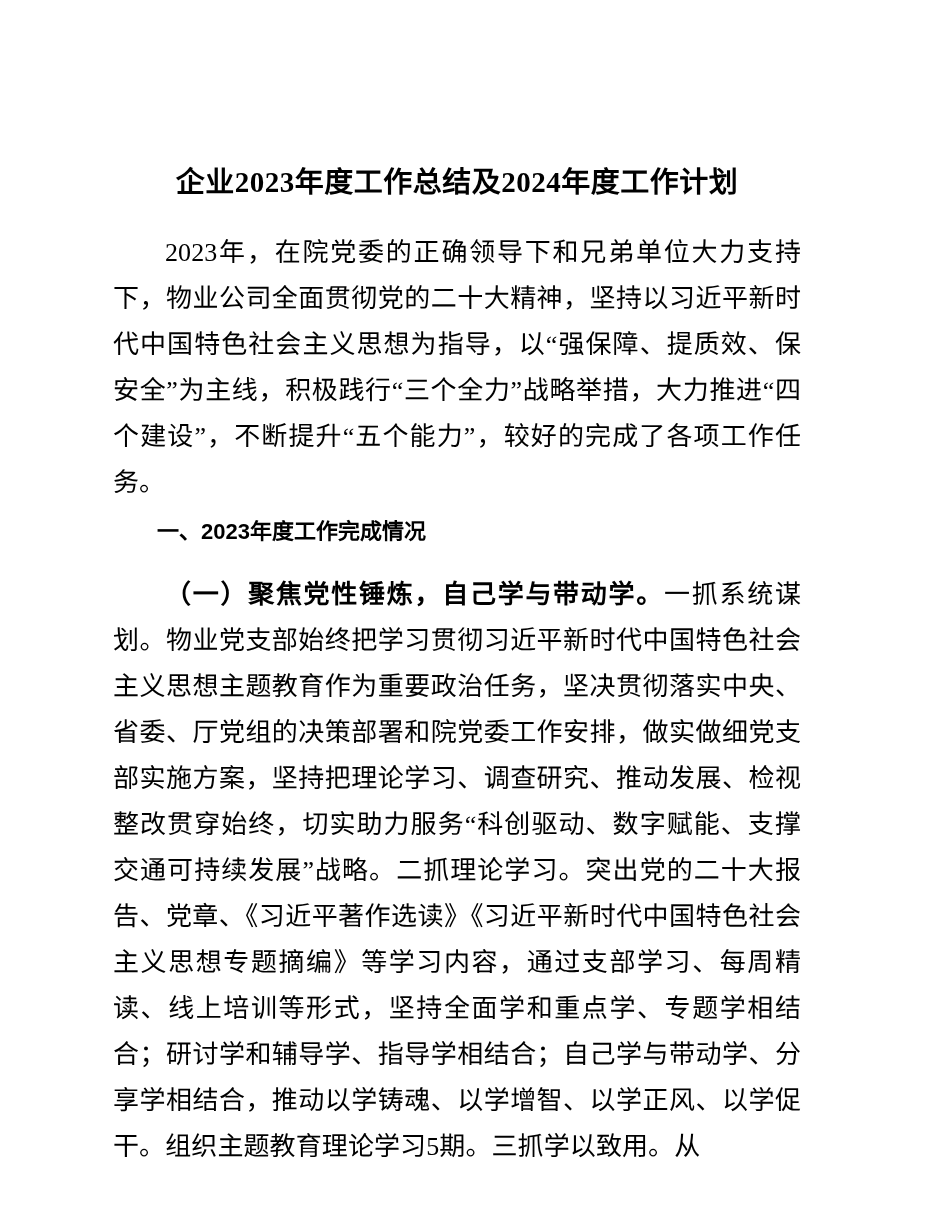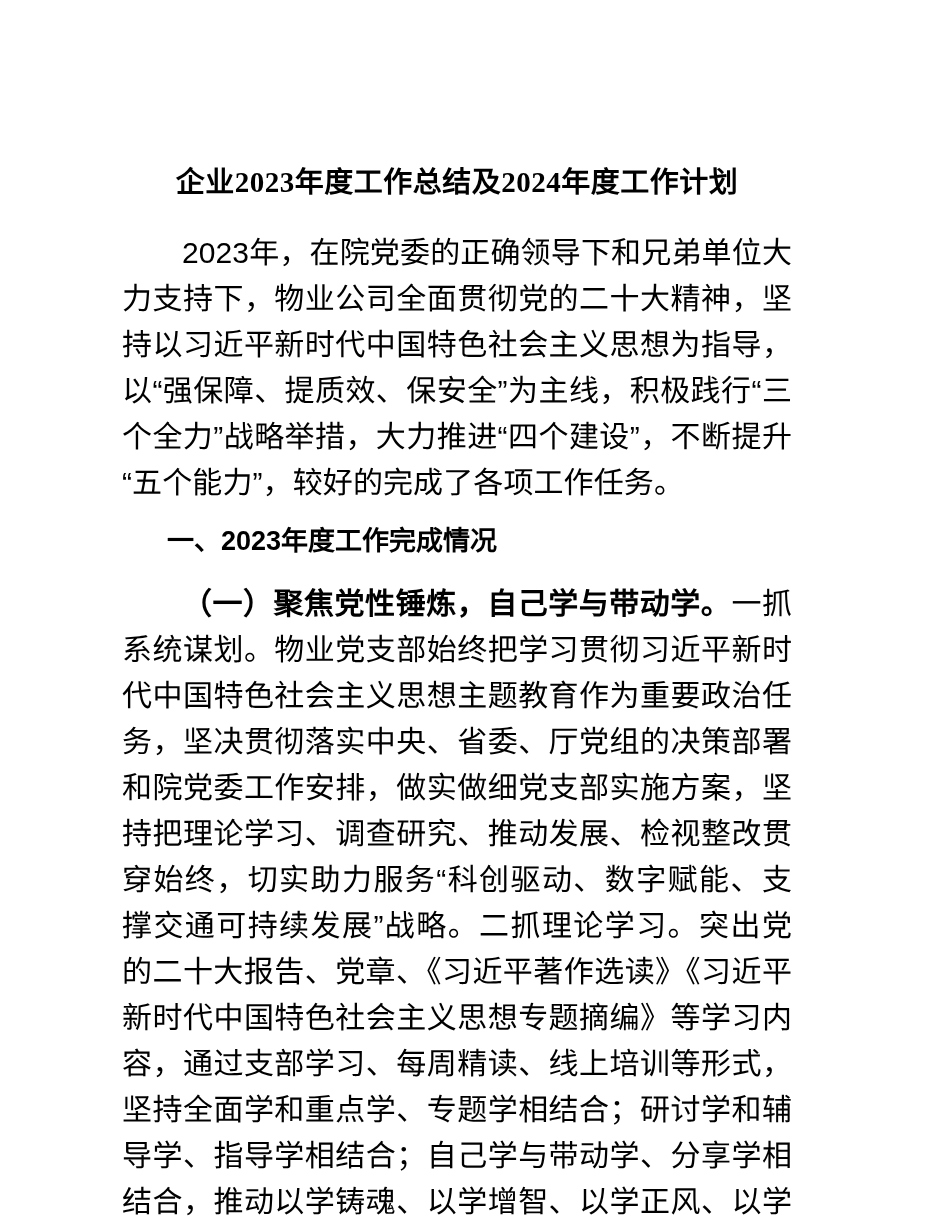--- a/index.html
+++ b/index.html
@@ -23,34 +23,34 @@
   .doc-title {
     font-family: "Liberation Serif", "DejaVu Serif", serif;
     font-weight: bold;
     font-size: 29px;
     line-height: 44px;
     text-align: center;
     letter-spacing: 0.5px;
     margin: 0 0 26px 0;
   }
   .body-para {
-    font-family: Liberation Sans, sans-serif;
+    font-family: Liberation Serif, serif;
     font-weight: normal;
-    font-size: 30px;
+    font-size: 26px;
     line-height: 46px;
     text-align: justify;
     text-indent: 2em;
     letter-spacing: 0.1px;
-    margin: 9px;
+    margin: 0;
     word-break: break-all;
   }
   .sec-heading {
     font-family: "Liberation Sans", "DejaVu Sans", sans-serif;
     font-weight: bold;
-    font-size: 27px;
+    font-size: 22px;
     line-height: 52px;
     text-indent: 2em;
     margin: 0 0 14px 0;
   }
   .lead {
     font-weight: bold;
   }
 </style>
 </head>
 <body>

